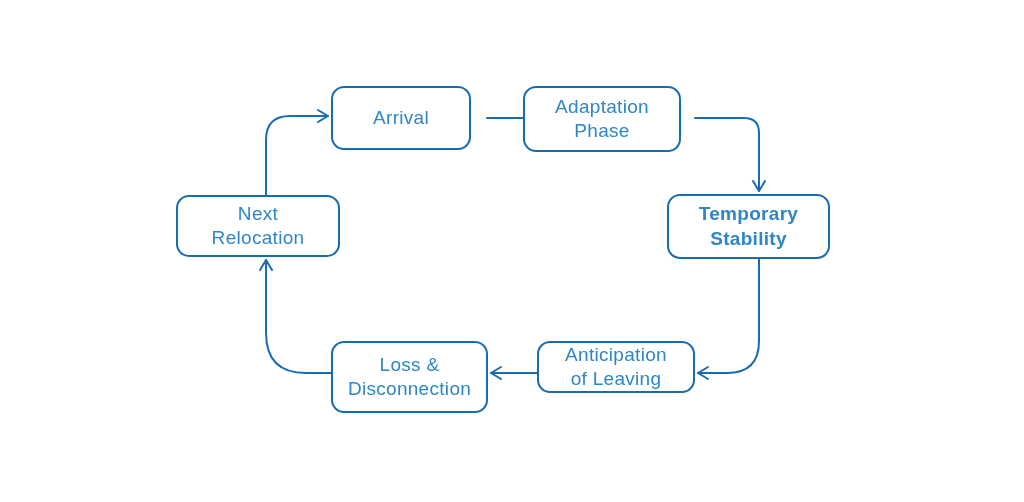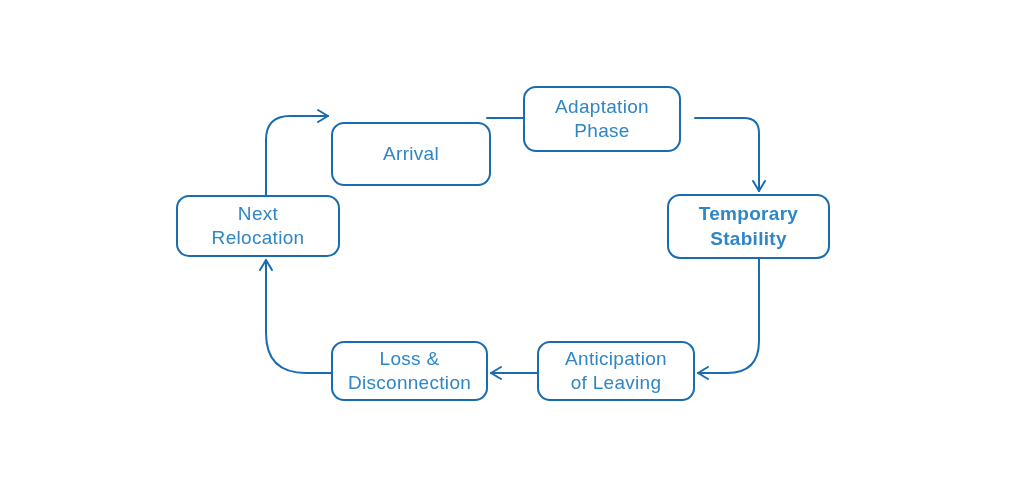--- a/index.html
+++ b/index.html
@@ -72,40 +72,40 @@
 
     <path class="link" d="M 759 259 V 341 Q 759 373 727 373 H 698" marker-end="url(#arrowhead)"></path>
 
     <path class="link" d="M 537 373 H 491" marker-end="url(#arrowhead)"></path>
 
     <path class="link" d="M 331 373 H 306 Q 266 373 266 333 V 260" marker-end="url(#arrowhead)"></path>
 
     <path class="link" d="M 266 195 V 140 Q 266 116 290 116 H 328" marker-end="url(#arrowhead)"></path>
   </svg>
 
-  <div class="node" style="left:331px; top:86px; width:160px; height:64px;margin-top:36px;">
+  <div class="node" style="left:331px; top:86px; width:140px; height:64px;">
     <span class="node-label">Arrival</span>
   </div>
 
   <div class="node" style="left:523px; top:86px; width:158px; height:66px;">
     <span class="node-label">Adaptation
 Phase</span>
   </div>
 
   <div class="node" style="left:667px; top:194px; width:163px; height:65px;font-weight:bold;">
     <span class="node-label">Temporary
 Stability</span>
   </div>
 
-  <div class="node" style="left:537px; top:341px; width:158px; height:60px;">
+  <div class="node" style="left:537px; top:341px; width:158px; height:52px;">
     <span class="node-label">Anticipation
 of Leaving</span>
   </div>
 
-  <div class="node" style="left:331px; top:341px; width:157px; height:60px;">
+  <div class="node" style="left:331px; top:341px; width:157px; height:72px;">
     <span class="node-label">Loss &amp;
 Disconnection</span>
   </div>
 
   <div class="node" style="left:176px; top:195px; width:164px; height:62px;">
     <span class="node-label">Next
 Relocation</span>
   </div>
 
 </div>

